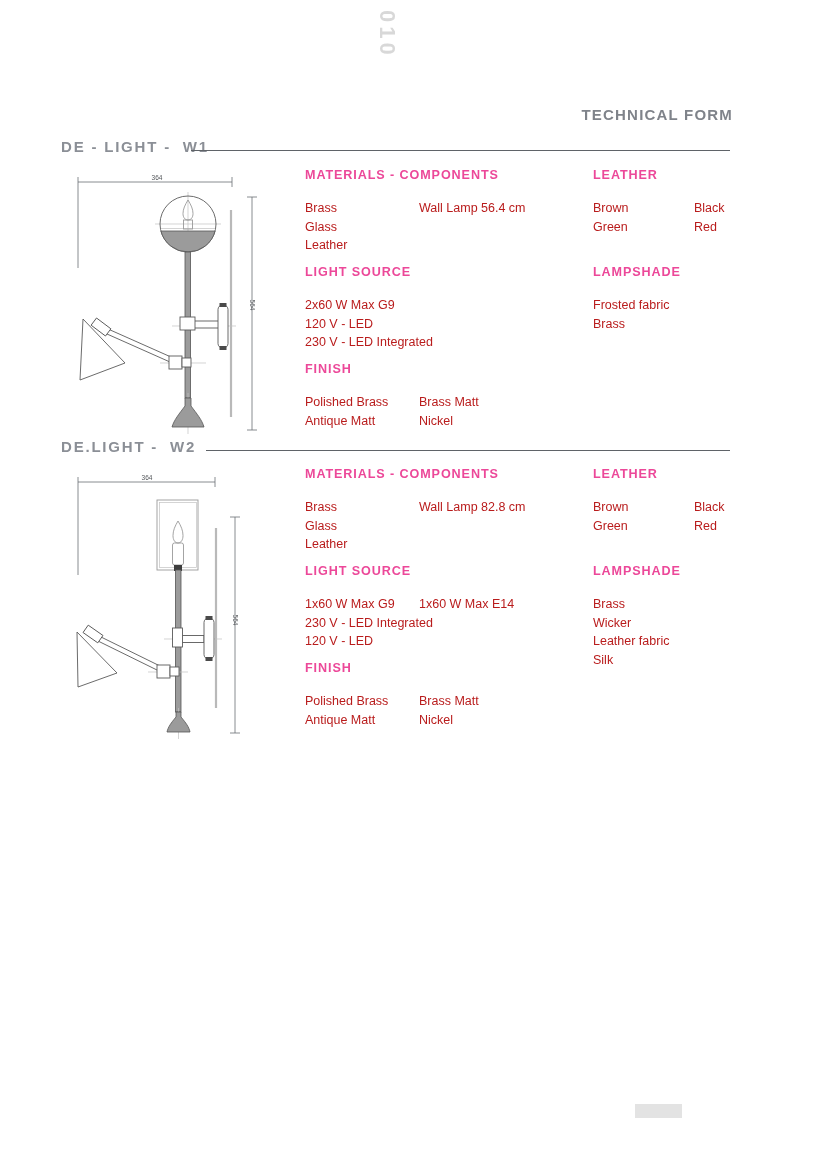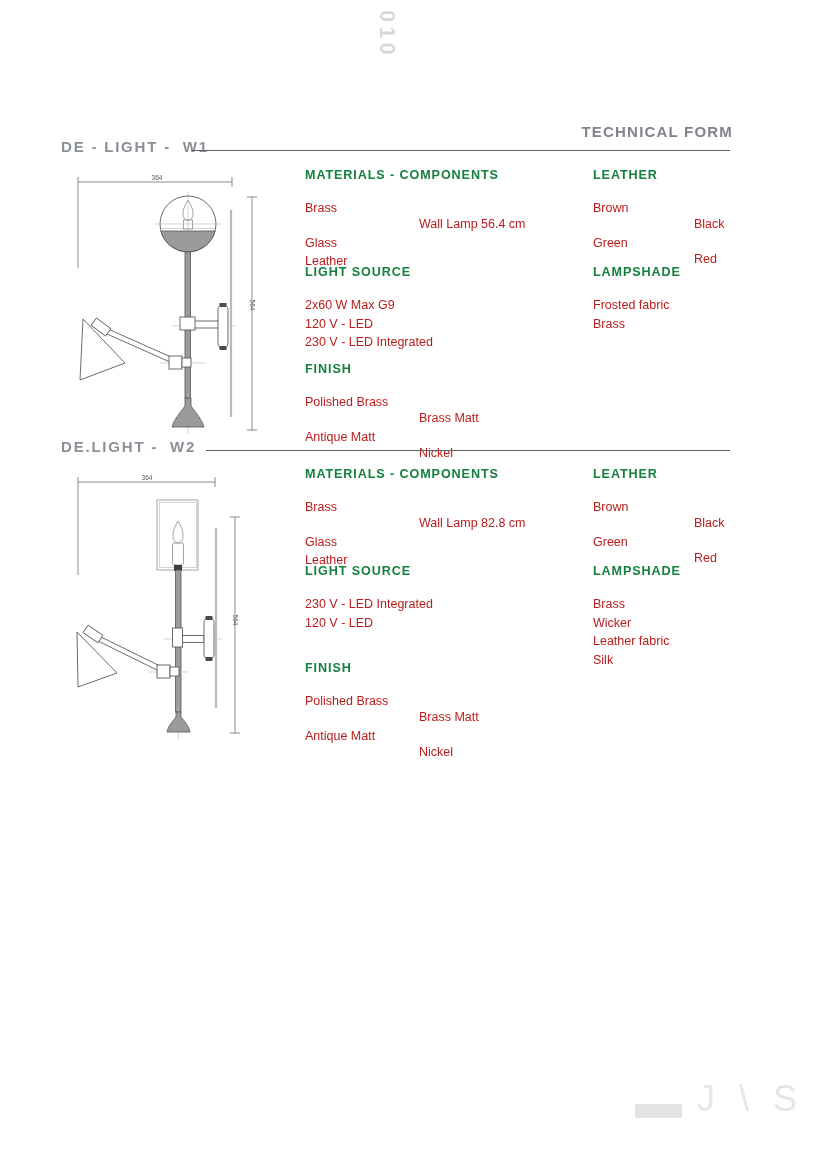--- a/index.html
+++ b/index.html
@@ -7,42 +7,42 @@
     position:relative;width:820px;height:1154px;background:#ffffff;overflow:hidden;
     font-family:"Liberation Sans", sans-serif;
   }
   .page-number{
     position:absolute;left:374px;top:10px;
     writing-mode:vertical-rl;
     font-size:22px;font-weight:bold;letter-spacing:4px;color:#d8d8d8;
   }
   .doc-title{
     position:absolute;right:87px;top:106px;
-    font-size:15px;font-weight:bold;letter-spacing:1.2px;color:#7f838a;margin-top:17px;
+    font-size:15px;font-weight:bold;letter-spacing:1.2px;color:#7f838a;
   }
   .section-title{
     position:absolute;left:45px;
     font-size:15px;font-weight:bold;letter-spacing:1.8px;color:#8b8f96;
     white-space:pre;
     margin-left:16px;
   }
   .title-rule{
     position:absolute;height:0;border-top:1.2px solid #5f6368;
   }
   .spec-block{position:absolute;}
   .spec-head{
-    font-size:12.6px;font-weight:bold;letter-spacing:.9px;color:#15803d;
+    font-size:12.6px;font-weight:bold;letter-spacing:.9px;color:#ec4899;
     margin:0 0 16px 0;line-height:15px;white-space:pre;
   }
   .spec-row{
     display:flex;line-height:18.6px;font-size:12.5px;color:#b91c1c;white-space:pre;
   }
   .c1{width:114px;flex:0 0 auto;}
   .c1n{width:101px;flex:0 0 auto;}
-  .c2{flex:0 0 auto;margin-top:16px;}
+  .c2{flex:0 0 auto;}
   .drawing{position:absolute;}
   .footer-rect{
     position:absolute;left:635px;top:1104px;width:47px;height:14px;background:#e3e3e3;
   }
   .footer-logo{
     position:absolute;left:697px;top:1078px;
     font-size:36px;font-weight:normal;letter-spacing:7px;color:#e6e6e6;white-space:pre;
   }
   svg .dim{stroke:#6a6e73;stroke-width:.8;fill:none;}
   svg .wall{stroke:#b9b9b9;stroke-width:2.2;fill:none;}
@@ -226,20 +226,24 @@
       <span class="c2">Black</span>
     </div>
     <div class="spec-row">
       <span class="c1n">Green</span>
       <span class="c2">Red</span>
     </div>
   </div>
 
   <div class="spec-block" style="left:305px;top:564px;">
     <div class="spec-head">LIGHT SOURCE</div>
+    <div class="spec-row">
+      <span class="c1">1x60 W Max G9</span>
+      <span class="c2">1x60 W Max E14</span>
+    </div>
     <div class="spec-row"><span>230 V - LED Integrated</span></div>
     <div class="spec-row"><span>120 V - LED</span></div>
   </div>
 
   <div class="spec-block" style="left:593px;top:564px;">
     <div class="spec-head">LAMPSHADE</div>
     <div class="spec-row"><span>Brass</span></div>
     <div class="spec-row"><span>Wicker</span></div>
     <div class="spec-row"><span>Leather fabric</span></div>
     <div class="spec-row"><span>Silk</span></div>
@@ -251,15 +255,14 @@
       <span class="c1">Polished Brass</span>
       <span class="c2">Brass Matt</span>
     </div>
     <div class="spec-row">
       <span class="c1">Antique Matt</span>
       <span class="c2">Nickel</span>
     </div>
   </div>
 
   <div class="footer-rect"></div>
-  <div class="footer-logo">J \ S</div>
 
 </div>
 
 </body></html>

